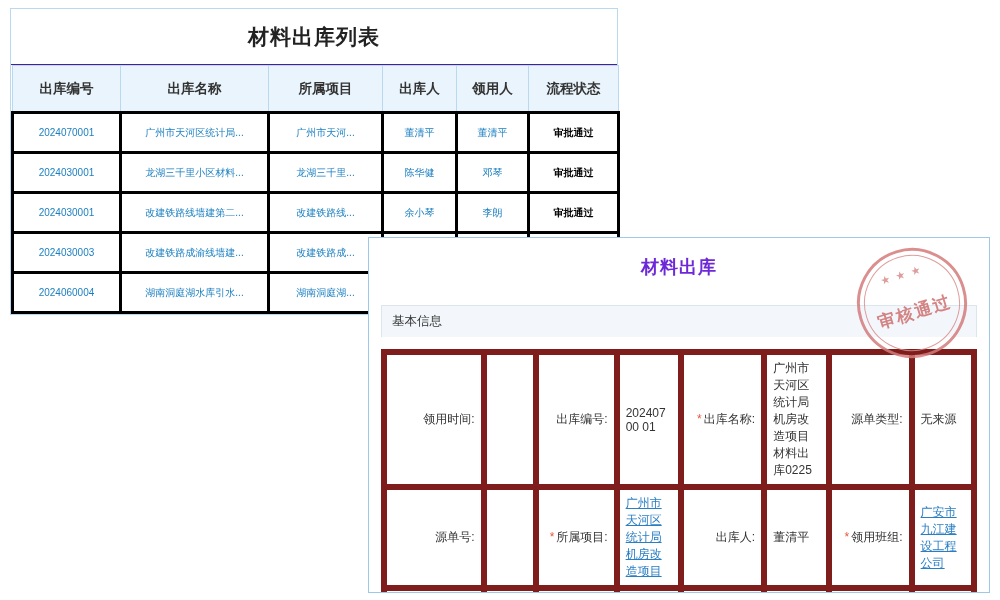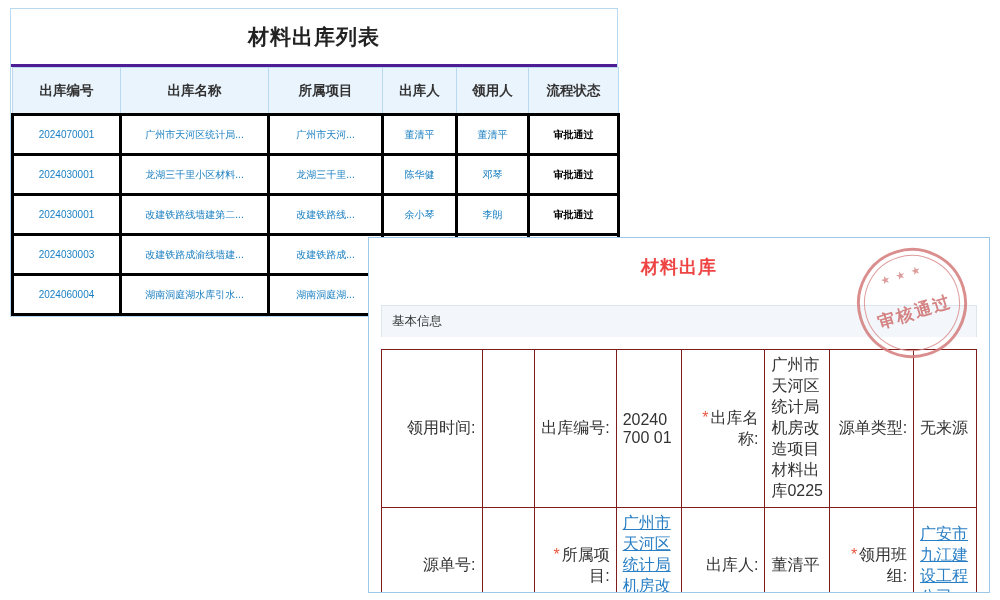--- a/index.html
+++ b/index.html
@@ -21,21 +21,21 @@
     border: 1px solid #b8d9f0;
     background: #ffffff;
     box-sizing: border-box;
   }
   .list-title {
     text-align: center;
     font-size: 21px;
     font-weight: bold;
     color: #222222;
     padding: 14px 0 13px 0;
-    border-bottom: 3px solid #4c1d95;
+    border-bottom: 1px solid #4c1d95;
     letter-spacing: 1px;
   }
   table.list-table {
     border-collapse: collapse;
     width: 100%;
     table-layout: fixed;
   }
   table.list-table th {
     background: #eaf4fc;
     border: 1px solid #b8d9f0;
@@ -77,21 +77,21 @@
     height: 356px;
     background: #ffffff;
     border: 1px solid #9ec8e8;
     box-sizing: border-box;
     overflow: hidden;
   }
   .detail-title {
     text-align: center;
     font-size: 18px;
     font-weight: bold;
-    color: #ef4444;
+    color: #6d28d9;
     padding: 17px 0 14px 0;
     letter-spacing: 1px;
   }
   .section-bar {
     margin: 12px 12px;
     background: #f3f7fb;
     border: 1px solid #dbe6ef;
     border-bottom: none;
     font-size: 12.5px;
     color: #333333;
@@ -101,22 +101,22 @@
   .form-wrap {
     margin: 0 12px;
   }
   table.form-table {
     border-collapse: collapse;
     width: 100%;
     table-layout: fixed;
     background: #ffffff;
   }
   table.form-table td {
-    border: 1px solid #7f1d1d;
-    font-size: 16px;
+    border: 6px solid #7f1d1d;
+    font-size: 12px;
     color: #333333;
     padding: 5px 6px;
     vertical-align: middle;
     word-break: break-all;
   }
   td.lbl {
     text-align: right;
     color: #333333;
   }
   td.val {

